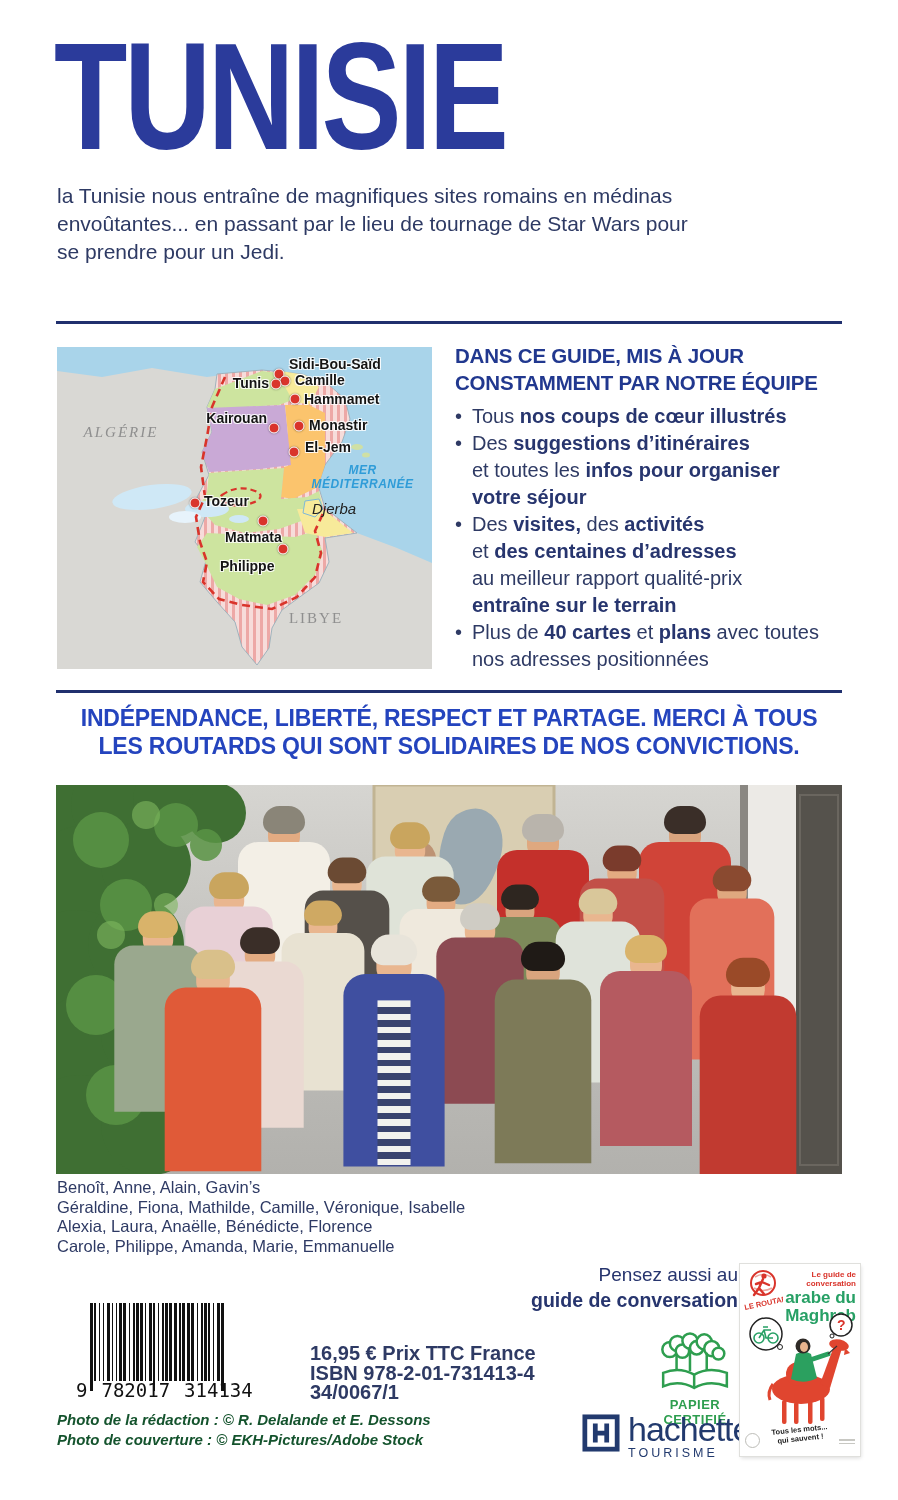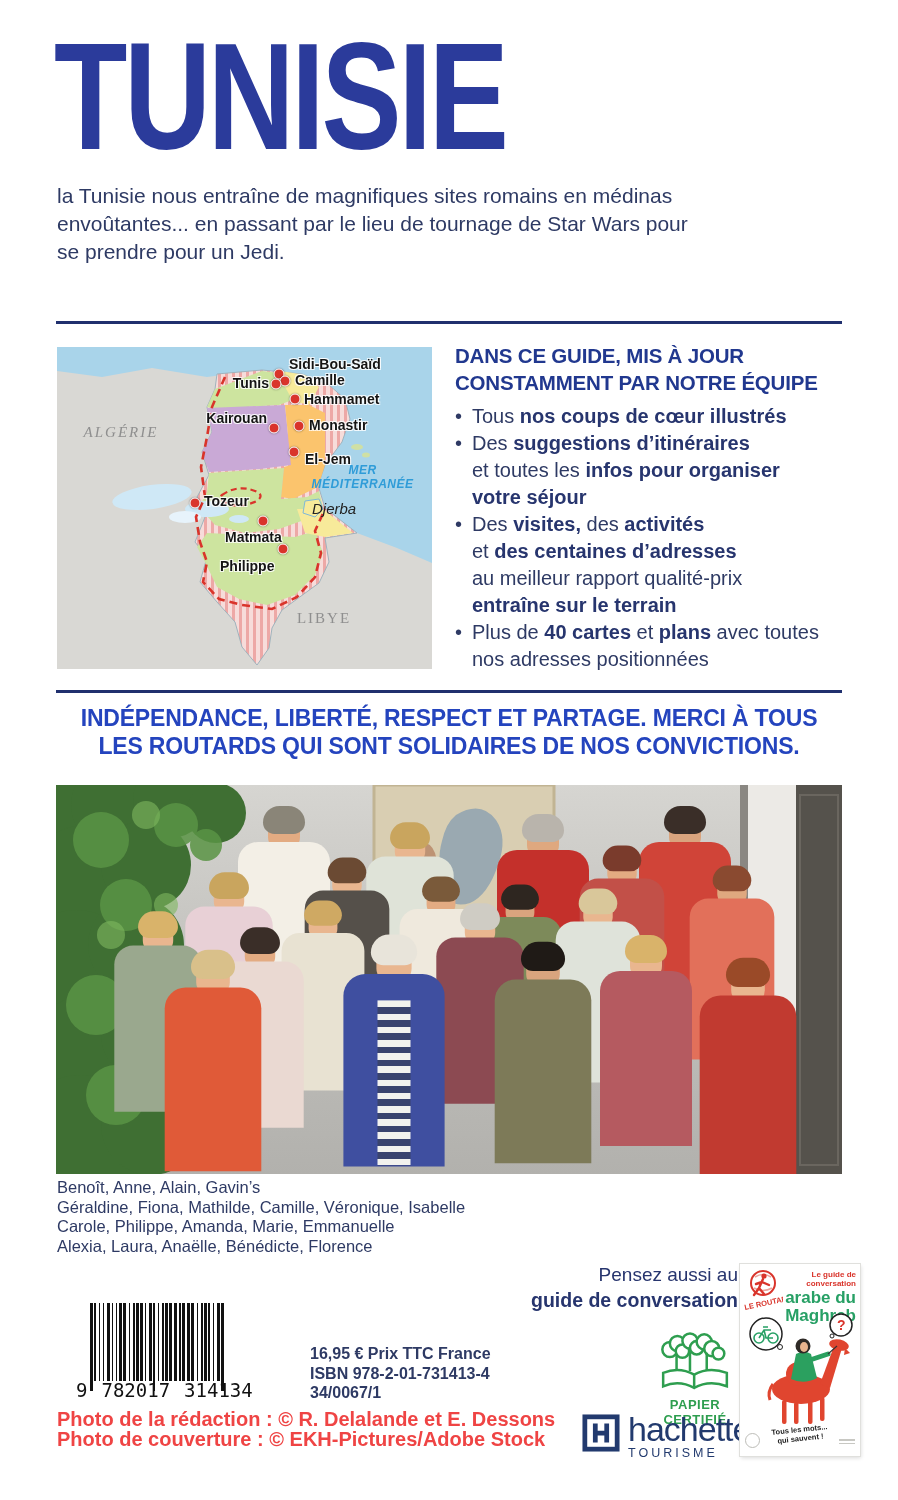--- a/index.html
+++ b/index.html
@@ -40,22 +40,22 @@
   .photo svg.bg{position:absolute;inset:0;}
   .person{position:absolute;}
   .p-head{position:relative;width:32px;height:38px;border-radius:16px 16px 13px 13px;margin:0 auto;z-index:2;}
   .p-hair{position:absolute;top:-6px;left:-5px;width:42px;height:28px;border-radius:20px 20px 14px 14px;z-index:1;}
   .p-torso{position:relative;width:92px;height:175px;border-radius:20px 20px 0 0;margin:-8px auto 0;z-index:3;}
   .floral .p-torso{background-image:radial-gradient(#c23b2e 3px,transparent 3.5px);background-size:16px 14px;}
   .jacket .p-torso::after{content:"";position:absolute;left:50%;top:24px;transform:translateX(-50%);
      width:30px;height:150px;background:repeating-linear-gradient(#f2f2ee 0 6px,#39436e 6px 12px);}
   
   .names{position:absolute;left:57px;top:1178px;font-size:16.5px;line-height:19.5px;font-weight:500;color:#2e3a64;}
-  .credits{position:absolute;left:57px;top:1410px;font-size:20px;line-height:19.5px;font-weight:600;color:#ef4444;}
-  .pricing{position:absolute;left:310px;top:1344px;font-size:16px;line-height:19.5px;font-weight:600;color:#2e3a64;}
+  .credits{position:absolute;left:57px;top:1410px;font-size:15px;line-height:19.5px;font-weight:600;color:#14532d;font-style:italic;}
+  .pricing{position:absolute;left:310px;top:1344px;font-size:20px;line-height:19.5px;font-weight:600;color:#2e3a64;}
   
   .barcode{position:absolute;left:76px;top:1303px;width:200px;}
   .bars{display:flex;align-items:flex-start;height:88px;margin-left:14px;}
   .bar{height:78px;background:#111;}
   .bar.tall{height:88px;}
   .sp{height:78px;background:transparent;}
   .bc-digits{display:flex;gap:14px;font-family:"DejaVu Sans Mono",monospace;font-size:19px;color:#111;margin-top:-12px;}
   
   .pensez{position:absolute;left:430px;top:1264px;width:308px;text-align:right;color:#27356e;}
   .pensez .l1{font-size:19px;font-weight:400;}
@@ -142,29 +142,29 @@
         <div class="mlab" style="top: 25px; left: 238px;">Camille</div>
         <div class="mdot" style="left: 219px; top: 37px;"></div>
         <div class="mlab" style="top: 28px; right: 163px;">Tunis</div>
         <div class="mdot" style="left: 238px; top: 52px;"></div>
         <div class="mlab" style="top: 44px; left: 247px;">Hammamet</div>
         <div class="mdot" style="left: 217px; top: 81px;"></div>
         <div class="mlab" style="top: 63px; right: 165px;">Kairouan</div>
         <div class="mdot" style="left: 242px; top: 79px;"></div>
         <div class="mlab" style="top: 70px; left: 252px;">Monastir</div>
         <div class="mdot" style="left: 237px; top: 105px;"></div>
-        <div class="mlab" style="top: 104px; left: 248px;">El-Jem</div>
+        <div class="mlab" style="top: 92px; left: 248px;">El-Jem</div>
         <div class="mdot" style="left: 138px; top: 156px;"></div>
         <div class="mlab" style="top: 146px; left: 147px;">Tozeur</div>
         <div class="mdot" style="left: 206px; top: 174px;"></div>
         <div class="mlab" style="top: 182px; left: 168px;">Matmata</div>
         <div class="mdot" style="left: 226px; top: 202px;"></div>
         <div class="mlab" style="top: 211px; left: 163px;">Philippe</div>
         <div class="mlab country" style="left: 14px; top: 77px; width: 100px; font-style: italic;">ALGÉRIE</div>
-        <div class="mlab country" style="left: 227px; top: 263px; width: 80px;">LIBYE</div>
+        <div class="mlab country" style="left: 219px; top: 263px; width: 80px;">LIBYE</div>
         <div class="mlab sea" style="left: 258px; top: 116px; width: 95px;">MER</div>
         <div class="mlab sea" style="left: 248px; top: 130px; width: 115px;">MÉDITERRANÉE</div>
         <div class="mlab island" style="left: 255px; top: 153px;">Djerba</div>
       </div>
   </div>
 
   <div class="guide">
     <h2><span>DANS CE GUIDE, MIS À JOUR</span><br><span>CONSTAMMENT PAR NOTRE ÉQUIPE</span></h2>
     <ul class="bullets" id="guide-bullets">
         <li>
@@ -358,22 +358,22 @@
             <div class="p-hair" style="background: rgb(154, 74, 40);"></div>
           </div>
           <div class="p-torso" style="background: rgb(193, 58, 48);"></div>
         </div>
       </div>
   </div>
 
   <div class="names" id="names">
       <div>Benoît, Anne, Alain, Gavin’s</div>
       <div>Géraldine, Fiona, Mathilde, Camille, Véronique, Isabelle</div>
+      <div>Alexia, Laura, Anaëlle, Bénédicte, Florence</div>
       <div>Carole, Philippe, Amanda, Marie, Emmanuelle</div>
-      <div>Alexia, Laura, Anaëlle, Bénédicte, Florence</div>
     </div>
 
   <div class="barcode">
     <div class="bars" id="bars">
         <div class="bar tall" style="width: 2.9px;"></div>
         <div class="sp tall" style="width: 1.45px;"></div>
         <div class="bar" style="width: 1.45px;"></div>
         <div class="sp" style="width: 2.9px;"></div>
         <div class="bar" style="width: 1.45px;"></div>
         <div class="sp" style="width: 2.9px;"></div>

